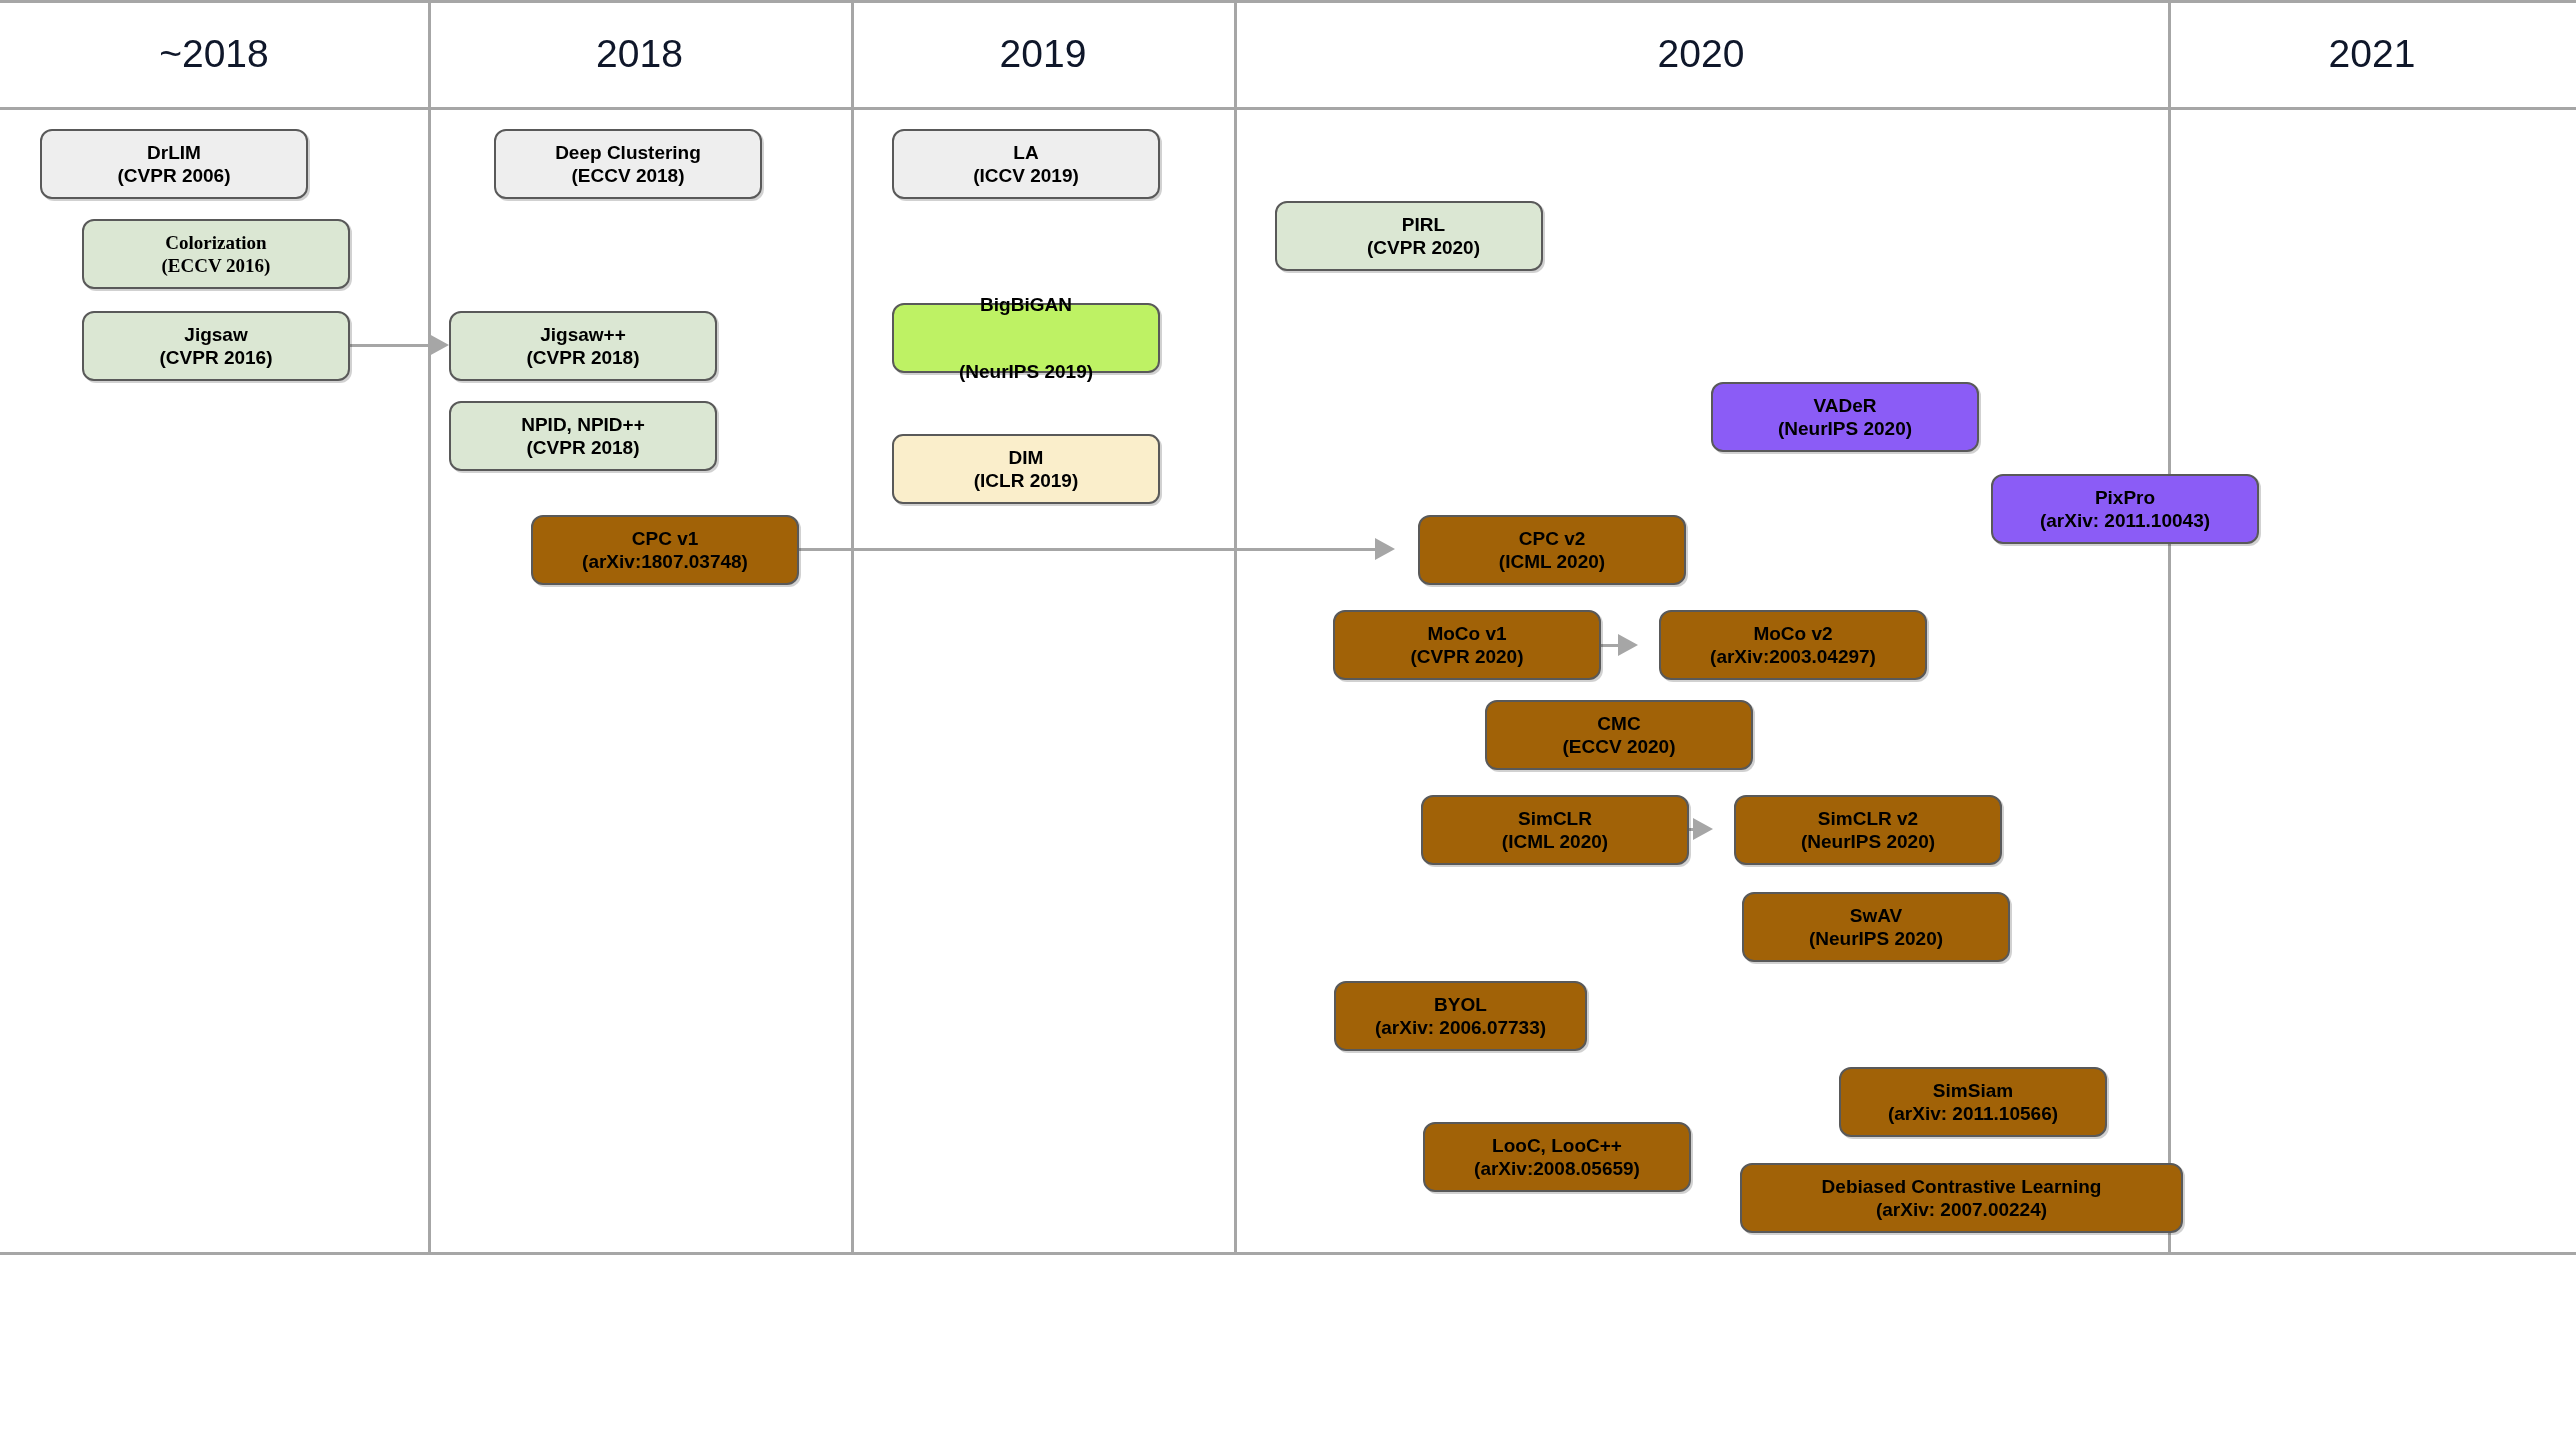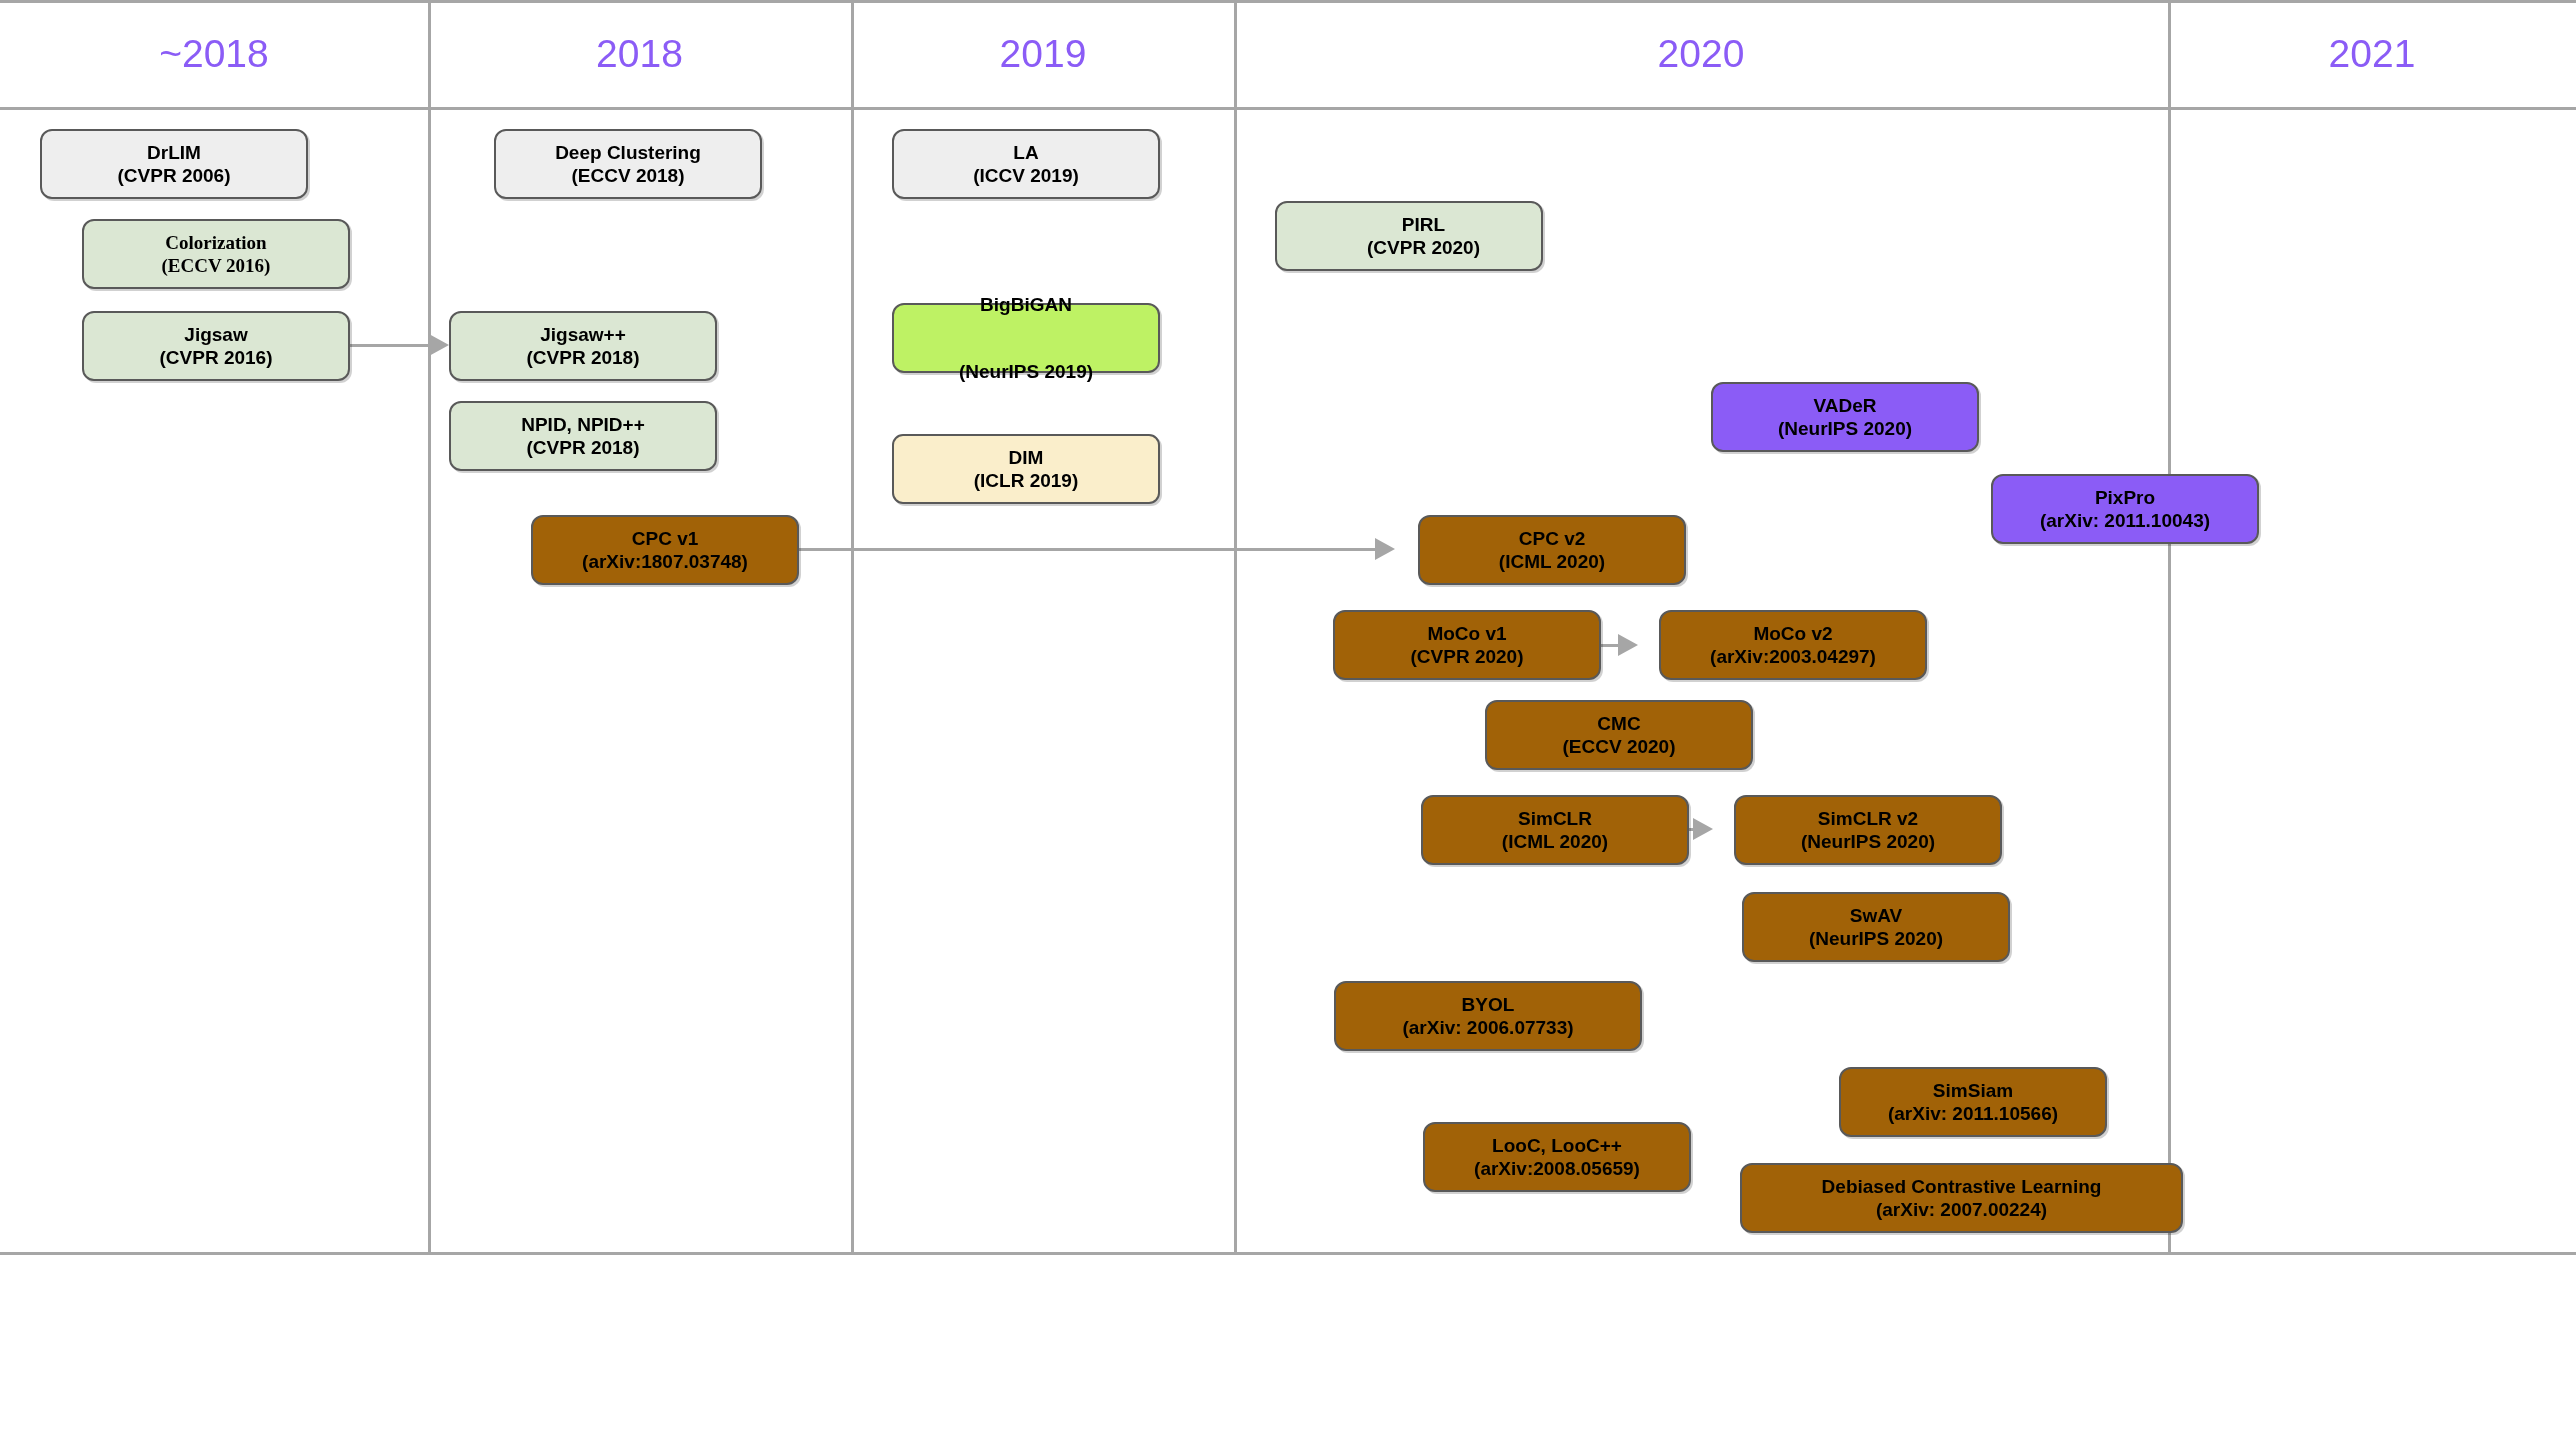--- a/index.html
+++ b/index.html
@@ -46,21 +46,21 @@
     background: #a6a6a6;
   }
 
   .year-head {
     position: absolute;
     top: 0;
     height: 91px;
     line-height: 107px;
     text-align: center;
     font-size: 39px;
-    color: #8b5cf6;
+    color: #0f172a;
     font-family: "Liberation Sans", sans-serif;
     white-space: nowrap;
   }
 
   
   .node {
     position: absolute;
     box-sizing: border-box;
     border: 2.7px solid #595959;
     border-radius: 12px;
@@ -217,21 +217,21 @@
           <span class="ln2">(ICML 2020)</span>
         </div>
         <div class="node c-inst" style="left: 1713px; top: 795px; width: 268px; height: 70px;">
           <span class="ln1">SimCLR v2</span>
           <span class="ln2">(NeurIPS 2020)</span>
         </div>
         <div class="node c-inst" style="left: 1721px; top: 892px; width: 268px; height: 70px;">
           <span class="ln1">SwAV</span>
           <span class="ln2">(NeurIPS 2020)</span>
         </div>
-        <div class="node c-inst" style="left: 1313px; top: 981px; width: 308px; height: 70px;">
+        <div class="node c-inst" style="left: 1313px; top: 981px; width: 253px; height: 70px;">
           <span class="ln1">BYOL</span>
           <span class="ln2">(arXiv: 2006.07733)</span>
         </div>
         <div class="node c-inst" style="left: 1818px; top: 1067px; width: 268px; height: 70px;">
           <span class="ln1">SimSiam</span>
           <span class="ln2">(arXiv: 2011.10566)</span>
         </div>
         <div class="node c-inst" style="left: 1402px; top: 1122px; width: 268px; height: 70px;">
           <span class="ln1">LooC, LooC++</span>
           <span class="ln2">(arXiv:2008.05659)</span>

